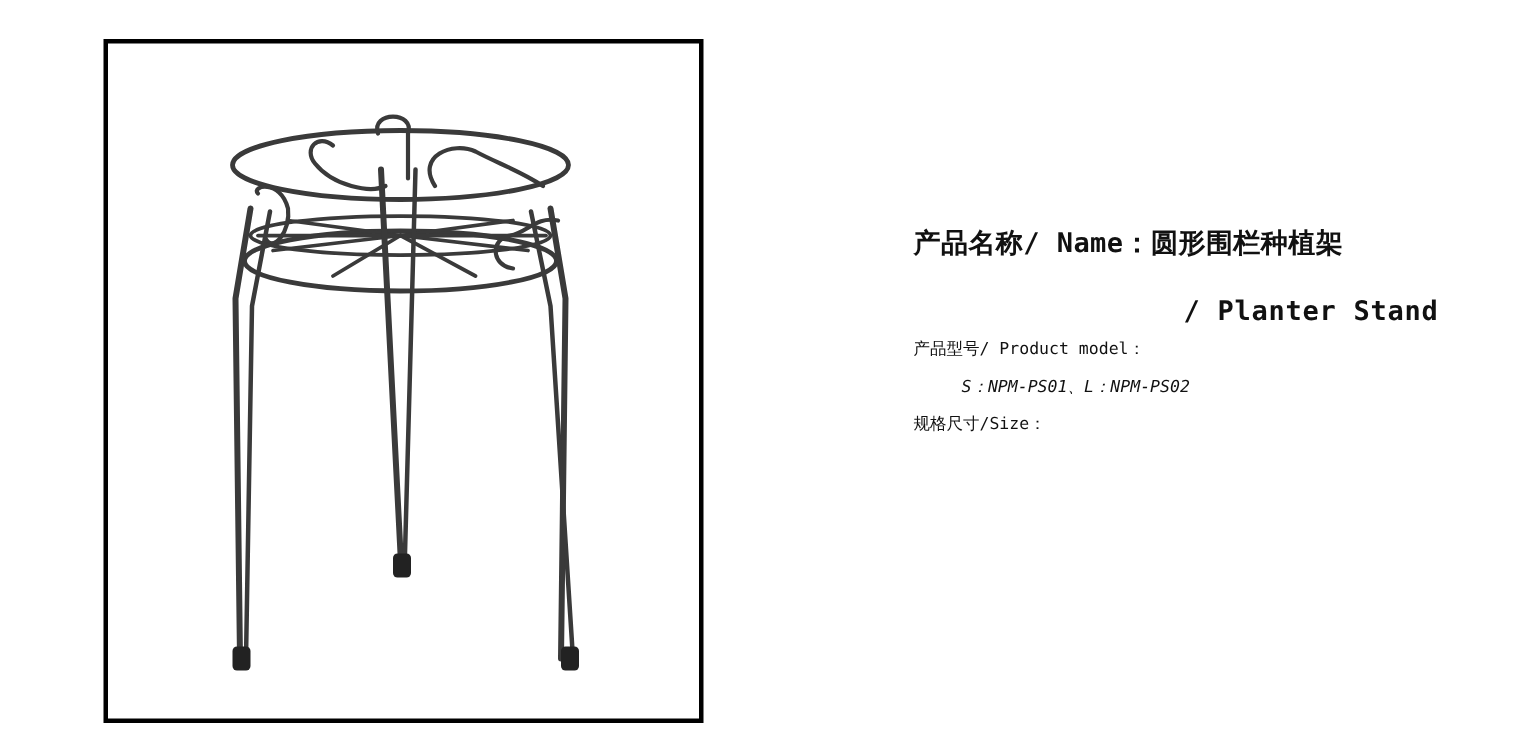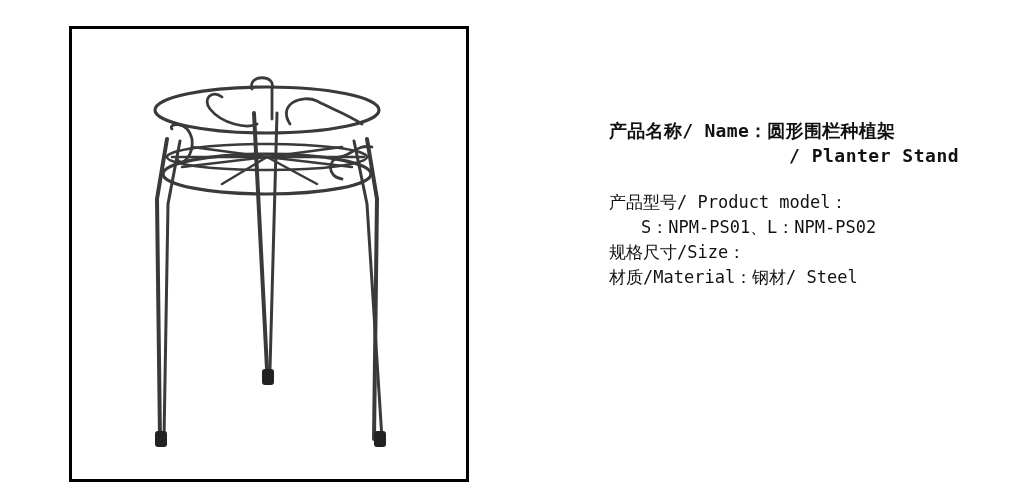--- a/index.html
+++ b/index.html
@@ -1,25 +1,25 @@
 <!DOCTYPE html>
 <html><head>
 <meta charset="utf-8">
 <style>
   html, body { margin: 0; padding: 0; background: #ffffff; }
   body { width: 1024px; height: 500px; position: relative; overflow: hidden;
          font-family: "DejaVu Sans Mono", "Liberation Mono", monospace; color: #111; }
   .frame { position: absolute; left: 69px; top: 26px; width: 394px; height: 450px;
            border: 3px solid #000; background: #fff; }
   .frame svg { position: absolute; left: 0; top: 0; }
-  .info { position: absolute; left: 609px; top: 118px; }
+  .info { position: absolute; left: 609px; top: 150px; }
   .title { font-size: 18px; font-weight: bold; line-height: 25px; letter-spacing: 0.3px; }
-  .title2 { font-size: 18px; font-weight: bold; line-height: 25px; padding-left: 180px; letter-spacing: 0.5px; }
-  .specs { margin-top: 22px; font-size: 17px; line-height: 25px; }
-  .specs .ind { padding-left: 32px; }
+  .title2 { font-size: 18px; font-weight: bold; line-height: 25px; padding-left: 180px; letter-spacing: 0.5px; margin-top: 20px; }
+  .specs { font-size: 11px; line-height: 25px; }
+  .specs .ind { padding-left: 32px; font-style: italic; }
 </style>
 </head>
 <body>
 
 <div class="frame">
   <svg width="394" height="450" viewBox="0 0 394 450">
     <g fill="none" stroke="#3a3a3a" stroke-width="3.2" stroke-linecap="round">
 
       <ellipse cx="195" cy="81" rx="112" ry="23"></ellipse>
 
@@ -56,15 +56,14 @@
   </svg>
 </div>
 
 <div class="info">
   <div class="title">产品名称/ Name：圆形围栏种植架</div>
   <div class="title2">/ Planter Stand</div>
   <div class="specs">
     <div>产品型号/ Product model：</div>
     <div class="ind">S：NPM-PS01、L：NPM-PS02</div>
     <div>规格尺寸/Size：</div>
-    <div>材质/Material：钢材/ Steel</div>
   </div>
 </div>
 
 </body></html>

